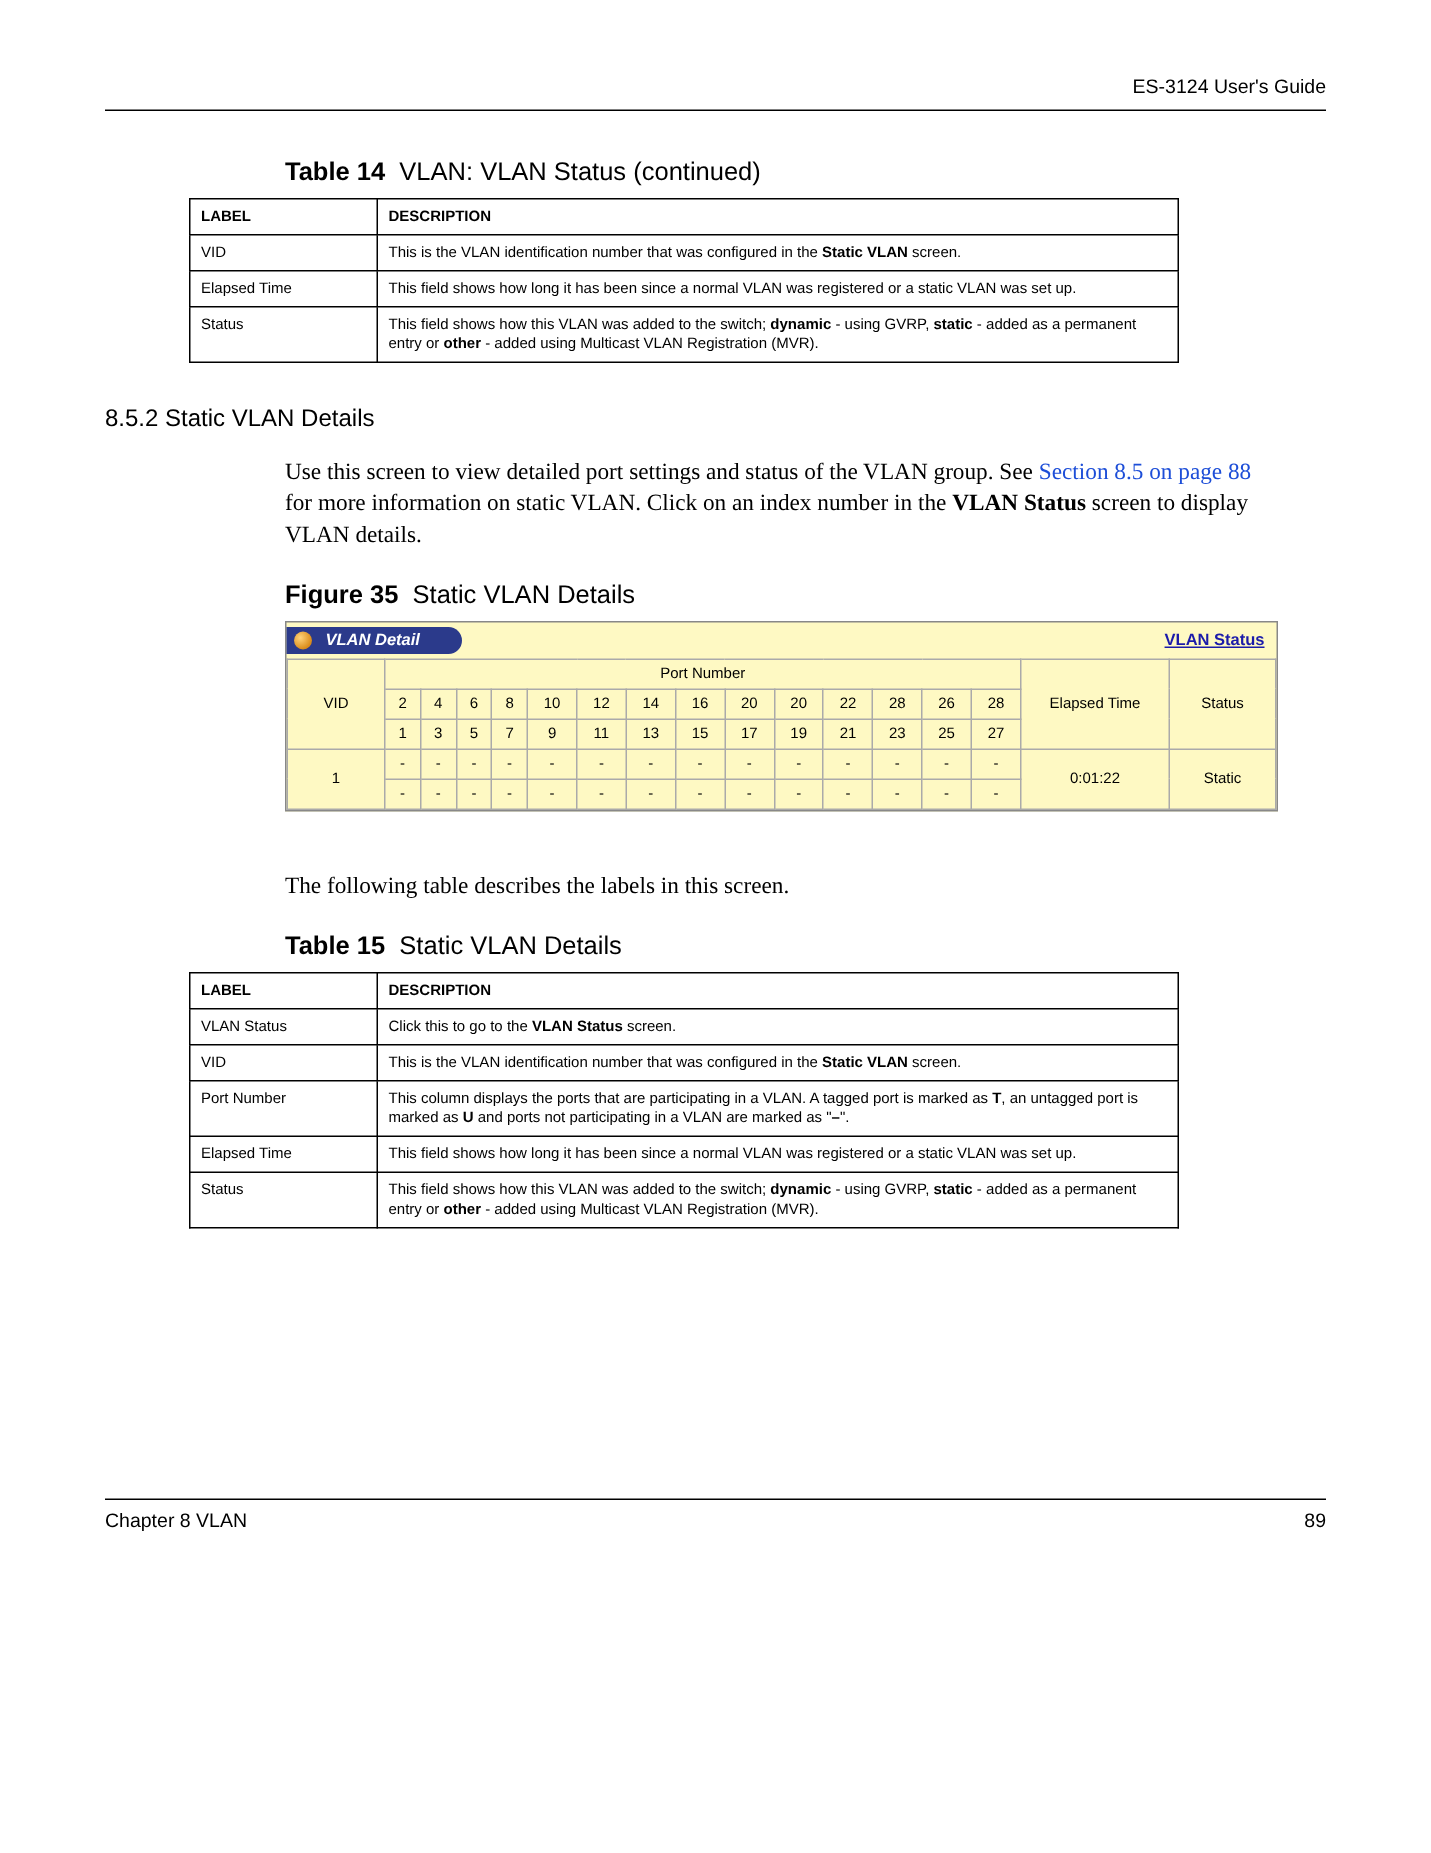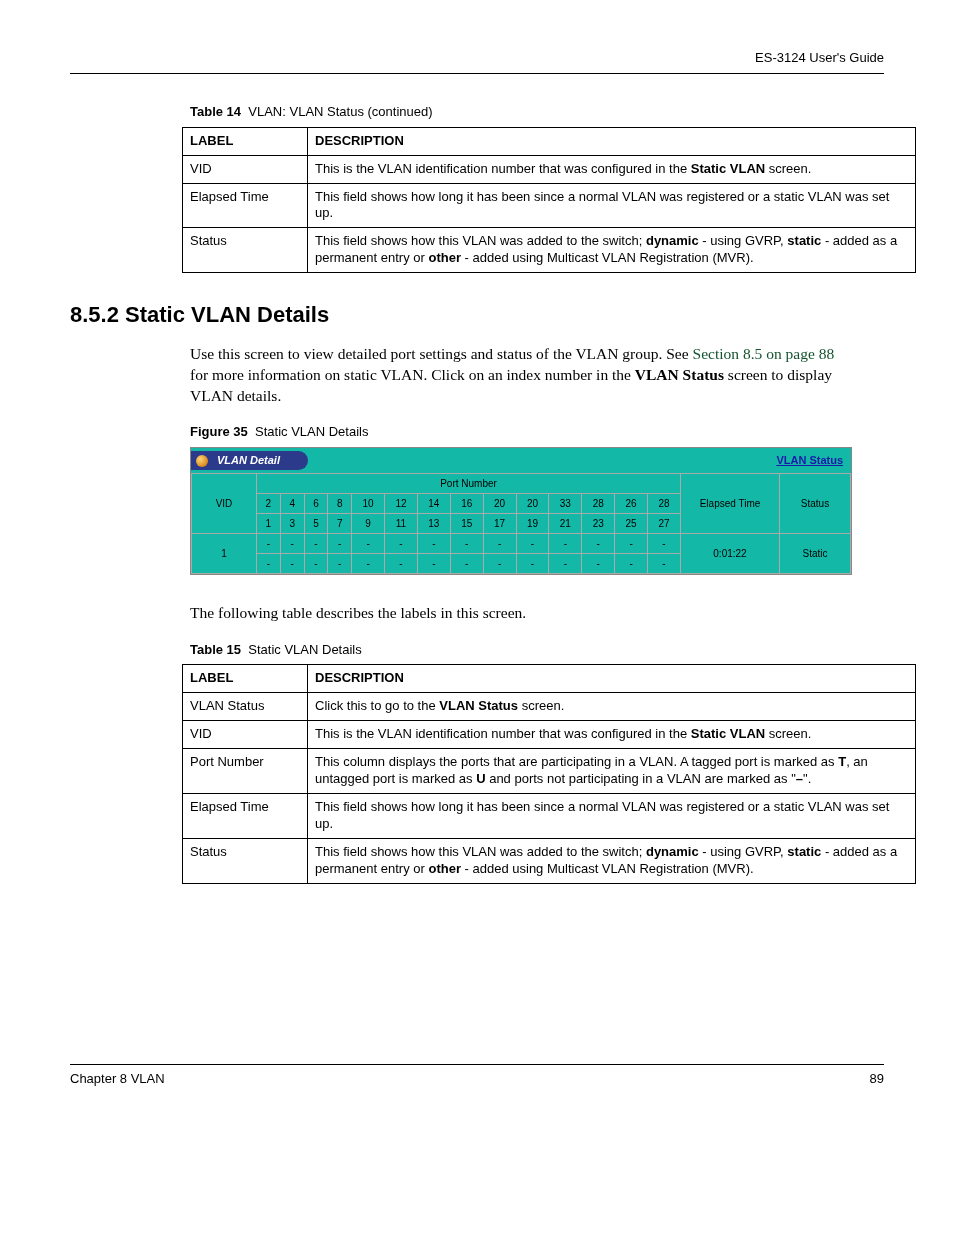--- a/index.html
+++ b/index.html
@@ -16,63 +16,63 @@
     text-align: right;
     font-size: 13px;
     margin-bottom: 6px;
   }
   .top-rule {
     border: none;
     border-top: 1.5px solid #000;
     margin: 0 0 30px 0;
   }
   .caption {
-    font-size: 13px;
+    font-size: 17px;
     margin: 0 0 6px 0;
     margin-left: 120px;
   }
   .caption b { font-weight: bold; }
   table.desc {
     border-collapse: collapse;
-    width: 734px;
-    margin-left: 112px;
+    width: 660px;
+    margin-left: 56px;
     margin-bottom: 20px;
-    font-size: 13px;
+    font-size: 10px;
   }
   table.desc th, table.desc td {
     border: 1px solid #000;
     padding: 5px 7px;
     vertical-align: top;
     text-align: left;
   }
   table.desc th {
     font-weight: bold;
     background: #fff;
   }
   .th-label { width: 110px; }
   h2 {
-    font-size: 22px;
-    font-weight: bold;
+    font-size: 16px;
+    font-weight: normal;
     margin: 28px 0 14px 0;
   }
   .body-para {
     font-family: "Times New Roman", Times, serif;
     font-size: 15.5px;
     line-height: 1.35;
     margin: 0 0 18px 120px;
     width: 660px;
   }
-  .link { color: #14532d; }
+  .link { color: #1d4ed8; }
   .screenshot {
     width: 660px;
     margin-left: 120px;
     border: 1px solid #888;
-    background: #14b8a6;
+    background: #fef9c3;
     font-size: 10px;
-    margin-bottom: 28px;
+    margin-bottom: 40px;
   }
   .ss-titlebar {
     display: flex;
     align-items: center;
     justify-content: space-between;
     padding: 3px 8px 3px 0;
   }
   .ss-tab {
     display: inline-flex;
     align-items: center;
@@ -182,21 +182,21 @@
       <td>2</td>
           <td>4</td>
           <td>6</td>
           <td>8</td>
           <td>10</td>
           <td>12</td>
           <td>14</td>
           <td>16</td>
           <td>20</td>
           <td>20</td>
-          <td>33</td>
+          <td>22</td>
           <td>28</td>
           <td>26</td>
           <td>28</td>
     </tr>
     <tr>
       <td>1</td>
           <td>3</td>
           <td>5</td>
           <td>7</td>
           <td>9</td>

